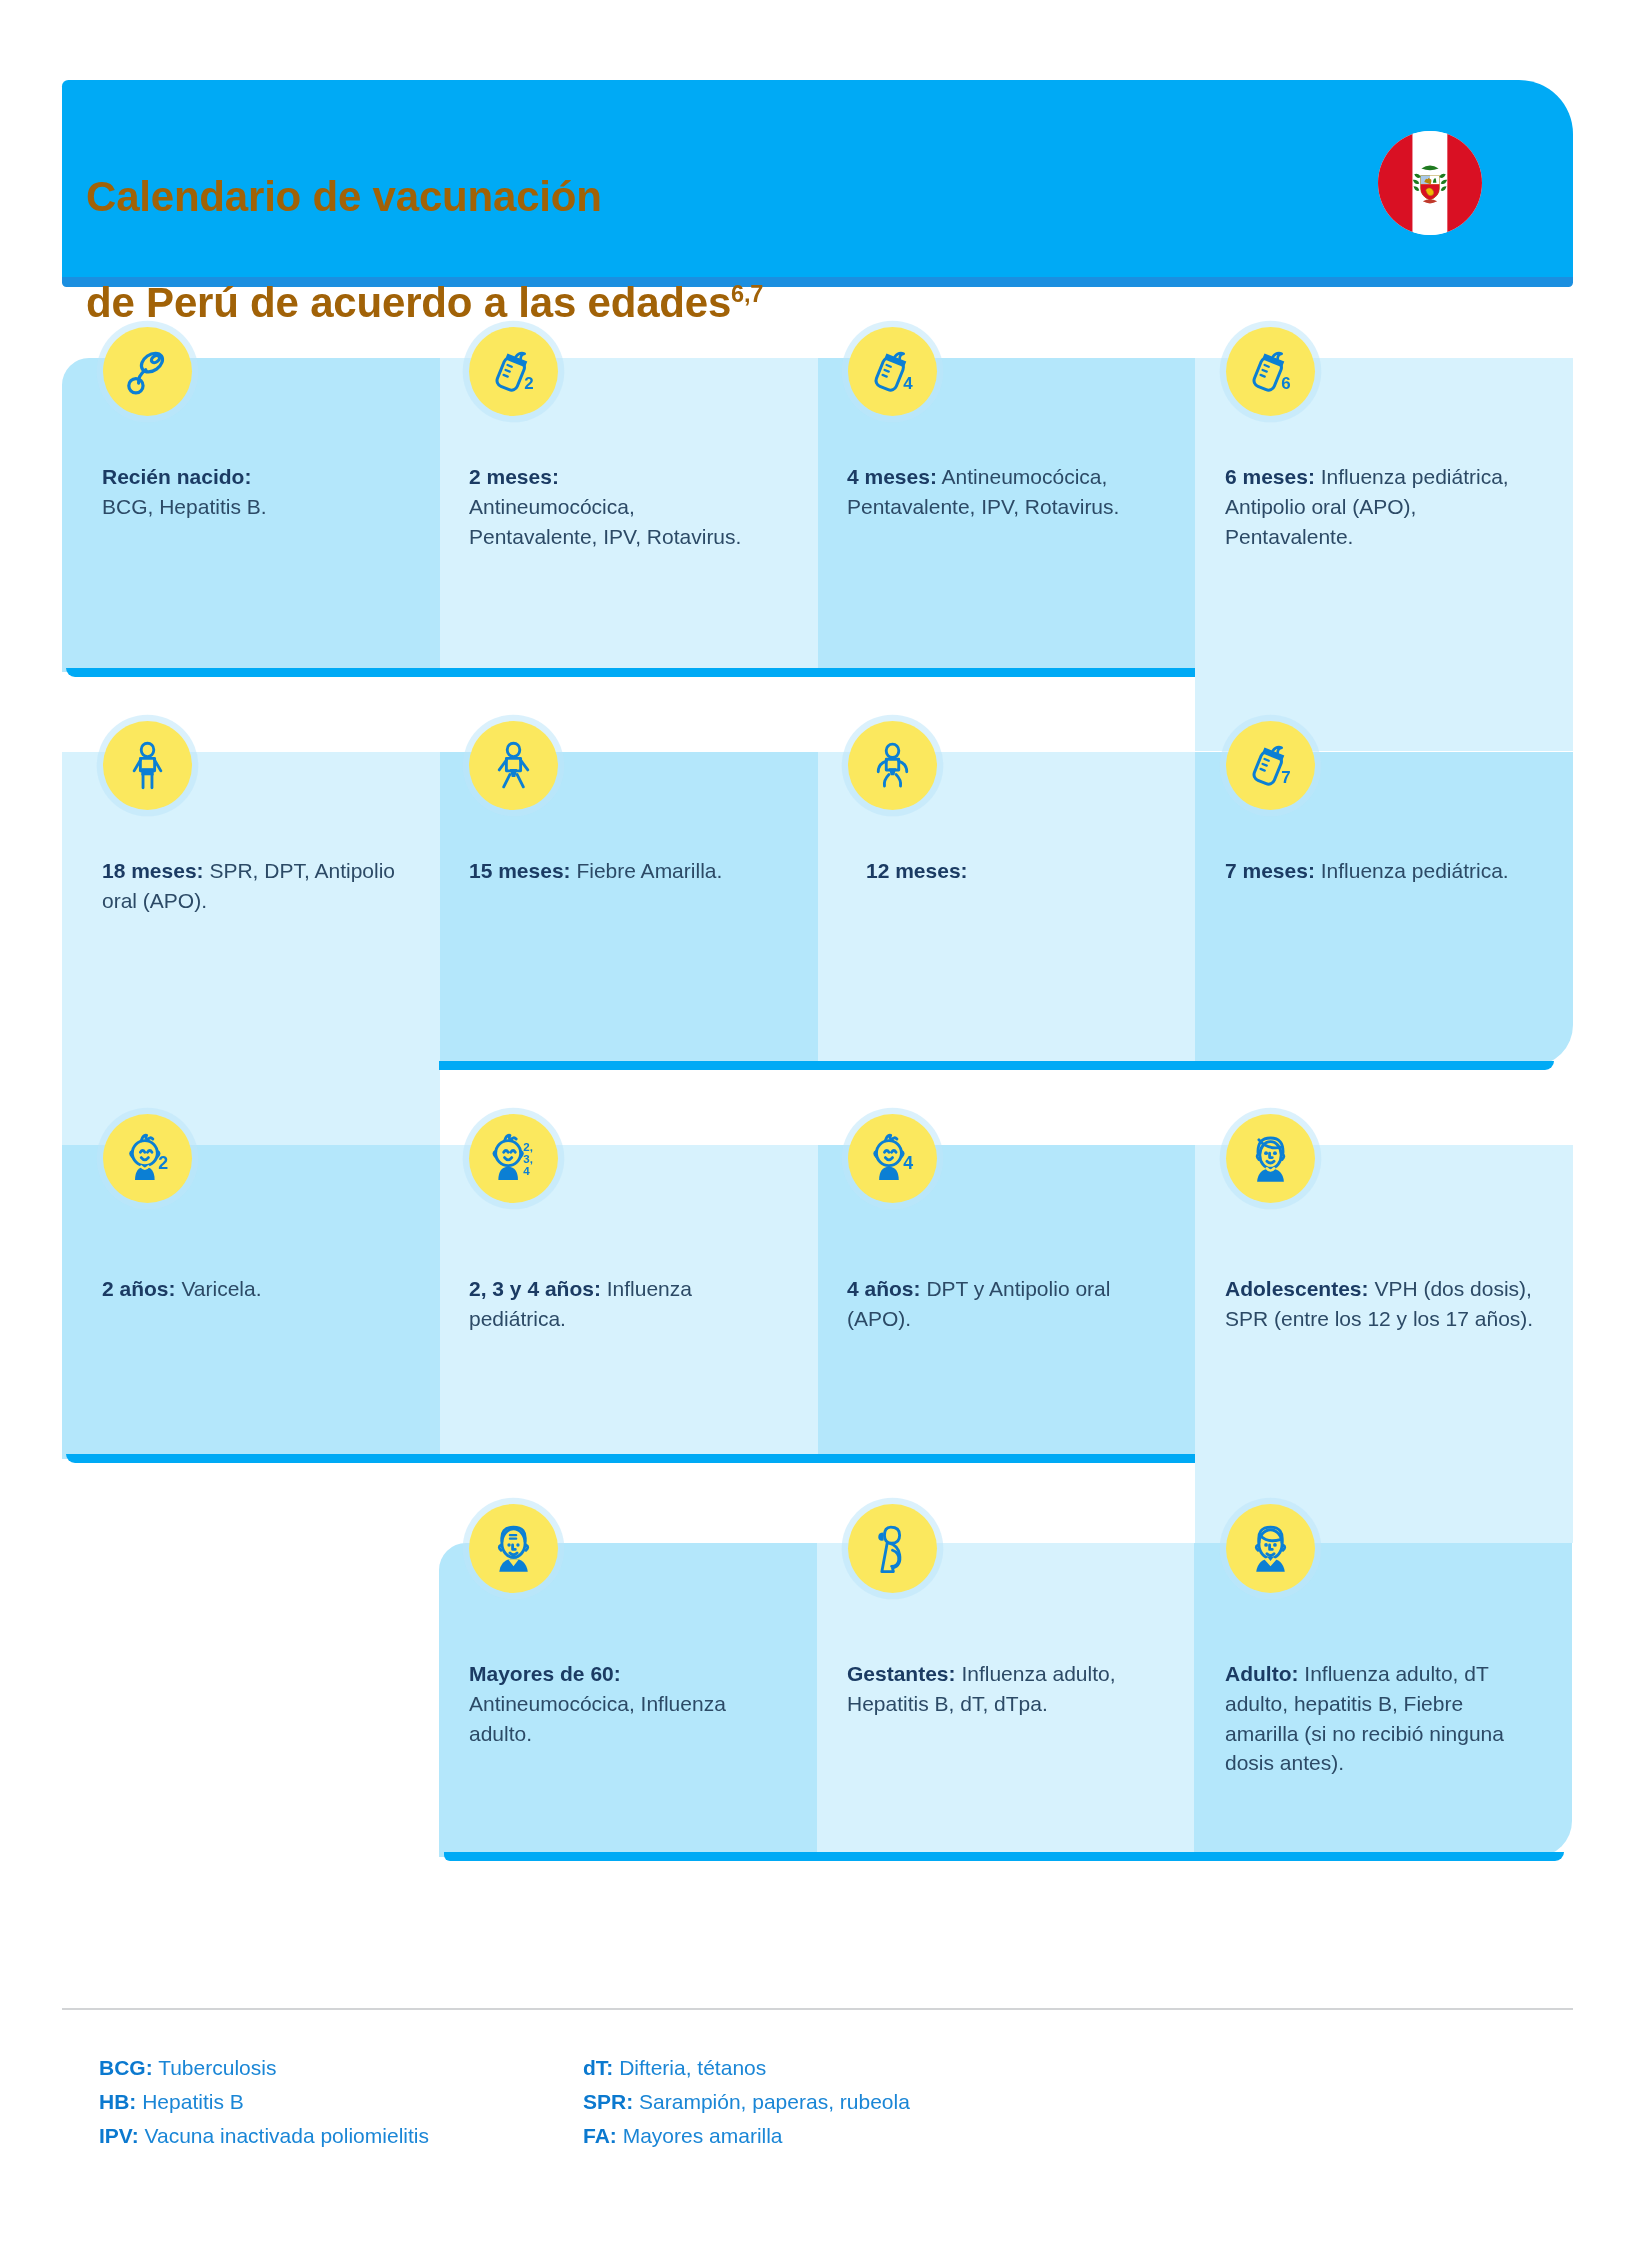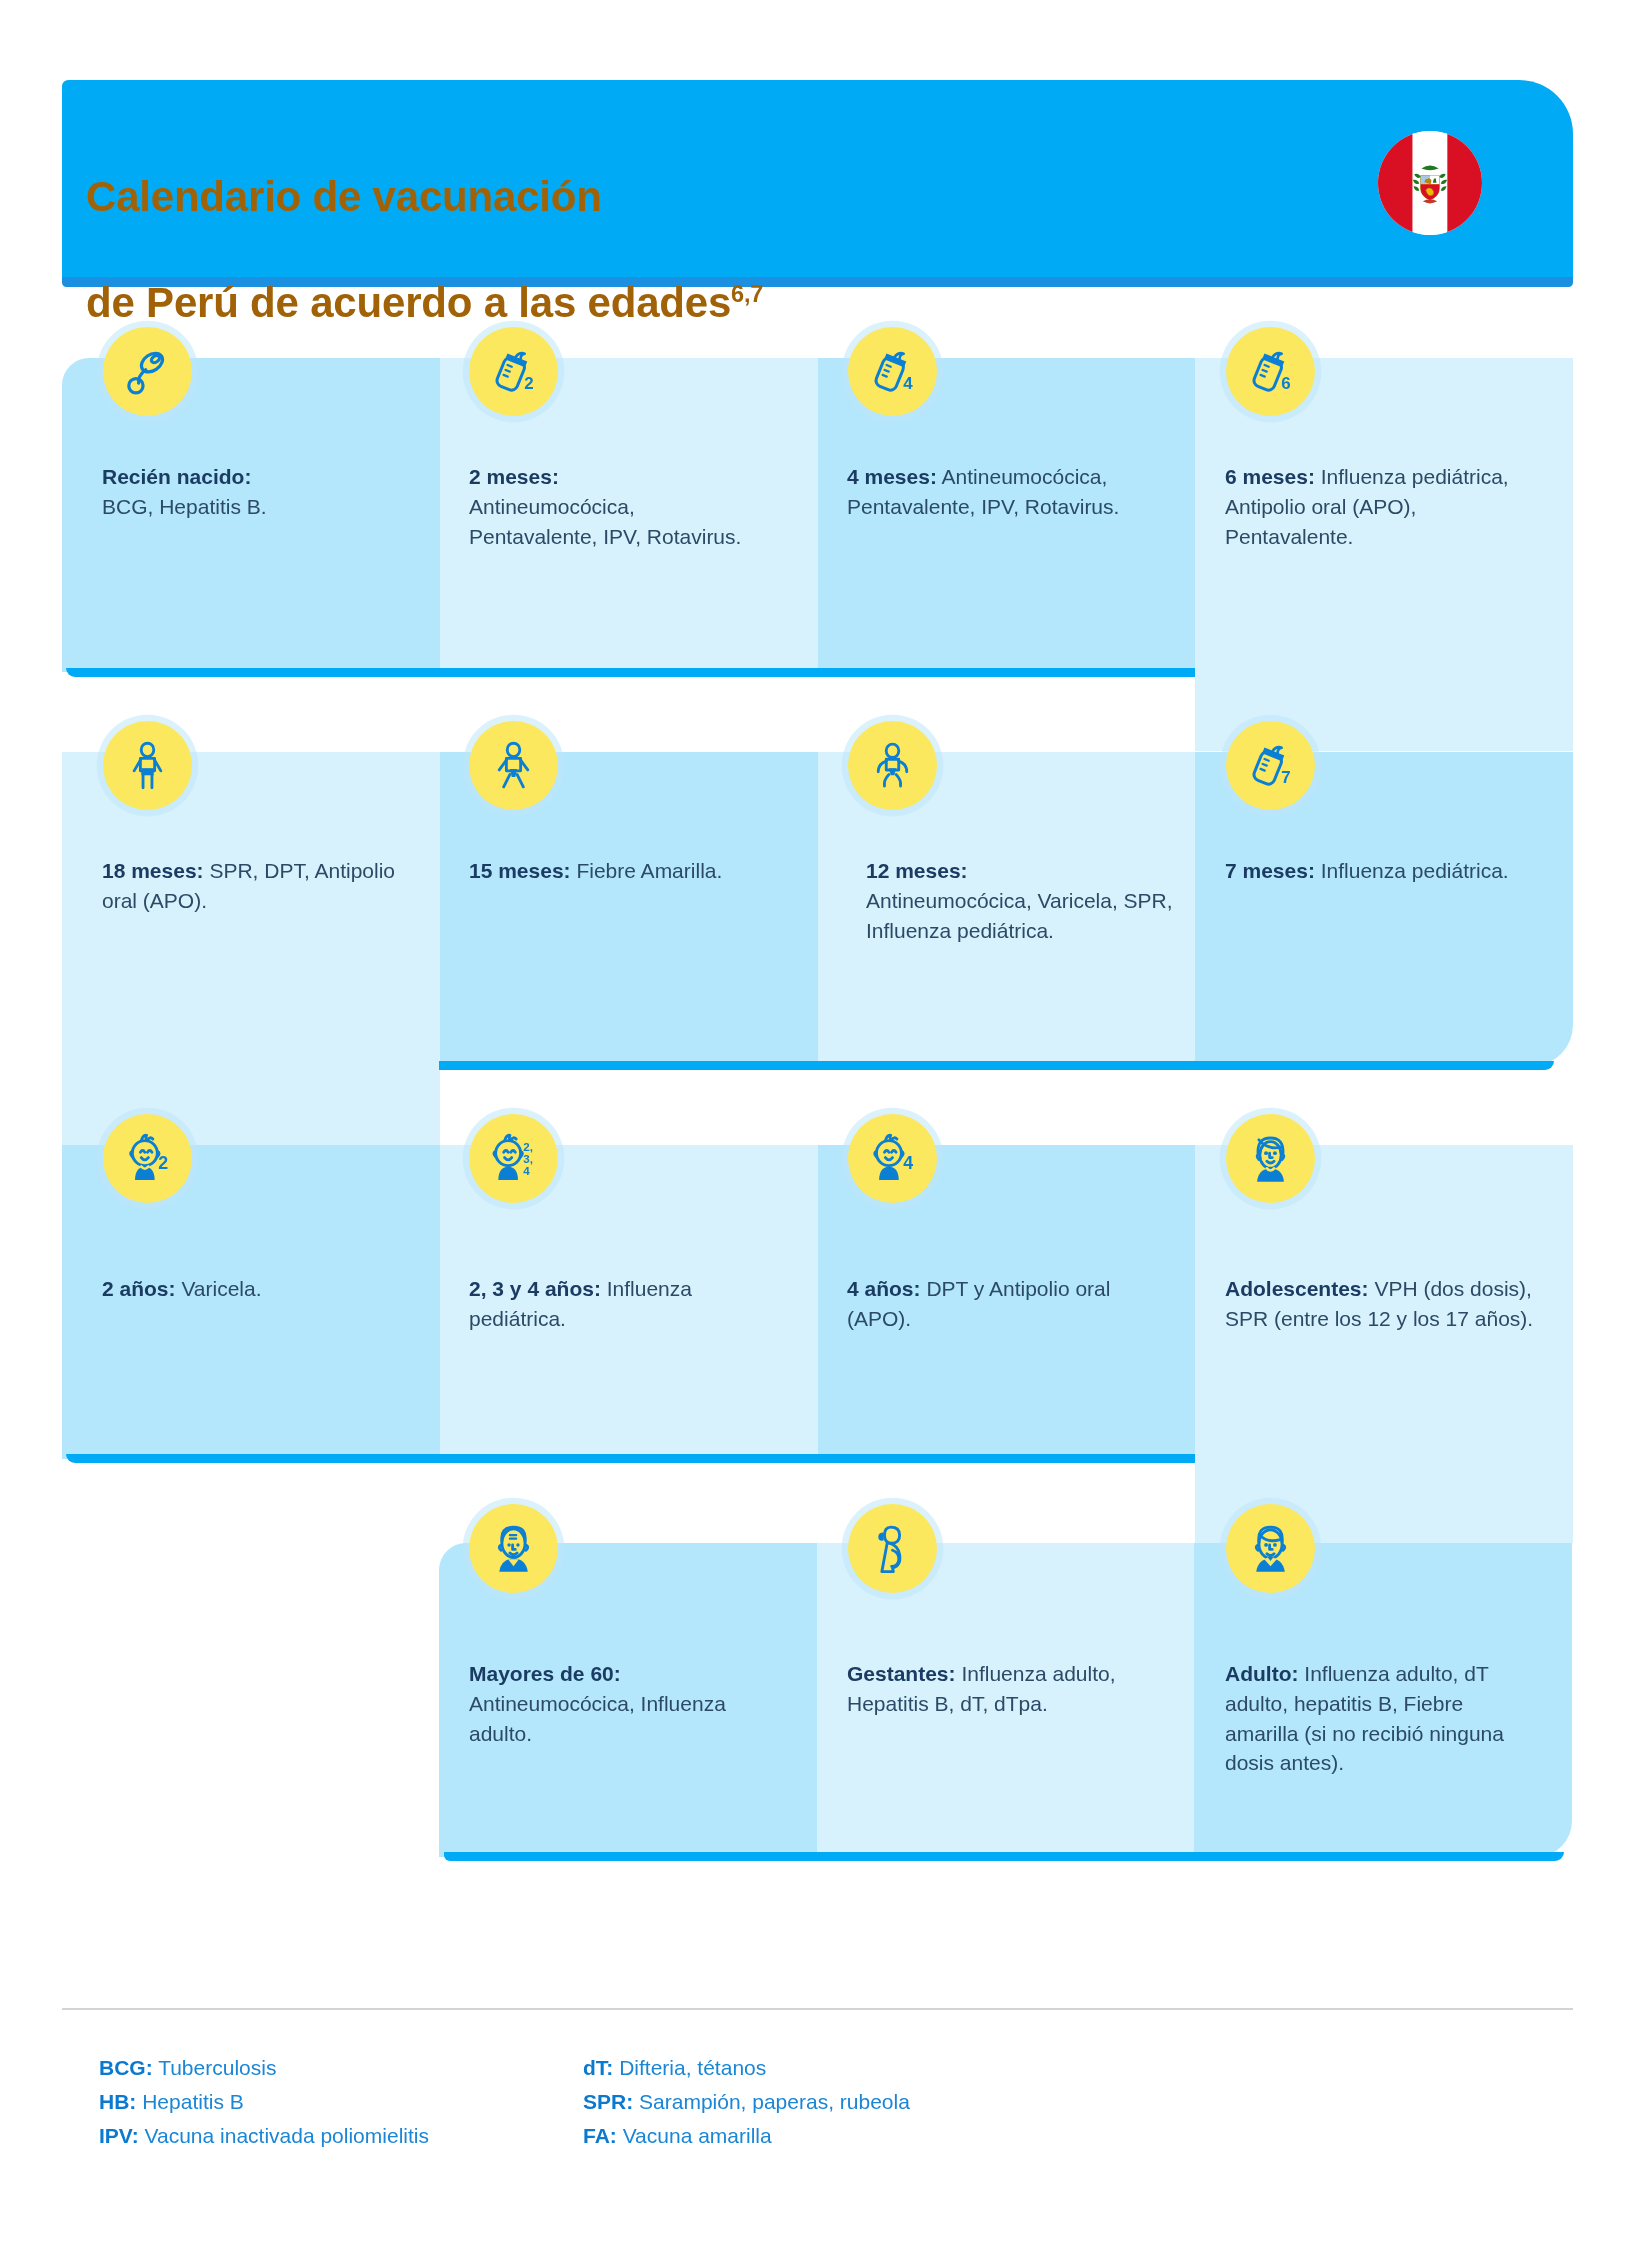--- a/index.html
+++ b/index.html
@@ -224,21 +224,20 @@
     <svg viewBox="0 0 64 64" fill="none" stroke="#0b7fd4" stroke-width="3.2" stroke-linecap="round" stroke-linejoin="round">
       <rect x="25" y="8" width="14" height="15" rx="7"></rect>
       <path d="M25 25 h14 v12 h-14 z"></path>
       <path d="M25 27 q-9 3 -9 12 M39 27 q9 3 9 12"></path>
       <path d="M28 35 h8 l-2 8 h-4 z" fill="#0b7fd4" stroke="none"></path>
       <path d="M28 42 q-6 6 -5 13 M36 42 q6 6 5 13"></path>
     </svg>
   </div>
   <div class="card-text" style="left:847px;top:856px;width:308px;margin-left:19px;">
     <b>12 meses:</b><br>
-    <span>Antineumocócica, Varicela, SPR, Influenza pediátrica.</span>
   </div>
 
   <div class="bubble" style="left:1226px;top:721px;">
     <svg viewBox="0 0 64 64" fill="none" stroke="#0b7fd4" stroke-width="3.4" stroke-linecap="round" stroke-linejoin="round">
       <g transform="rotate(22 30 32)">
         <rect x="18" y="18" width="24" height="34" rx="7"></rect>
         <rect x="18" y="15" width="24" height="7" fill="#0b7fd4" stroke="none"></rect>
         <path d="M28 15 q2 -7 8 -7 q-4 3 -2 7" stroke-width="3"></path>
         <path d="M23 27 h5 M23 33 h5 M23 39 h5" stroke-width="2.6"></path>
       </g>
@@ -415,20 +414,20 @@
       <div>
         <b>dT:</b>
         <span>Difteria, tétanos</span>
       </div>
       <div>
         <b>SPR:</b>
         <span>Sarampión, paperas, rubeola</span>
       </div>
       <div>
         <b>FA:</b>
-        <span>Vacuna amarilla</span>
+        <span>Mayores amarilla</span>
       </div>
     </div>
 
   </div>
 
 </div>
 
 
 </body></html>

